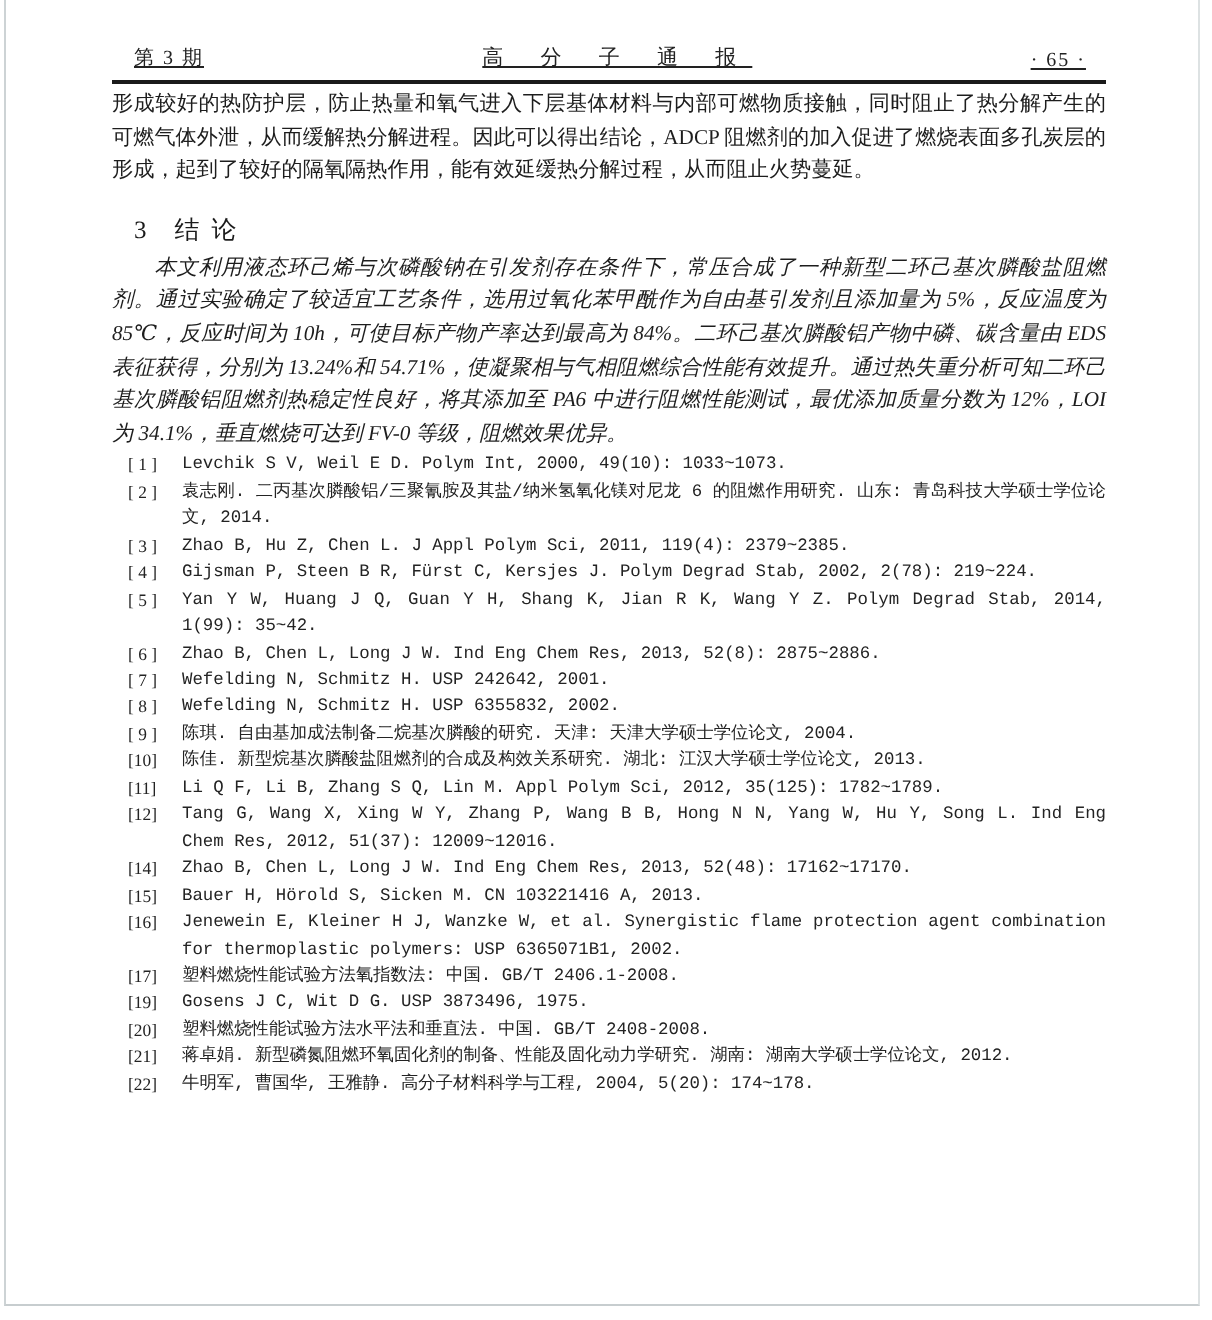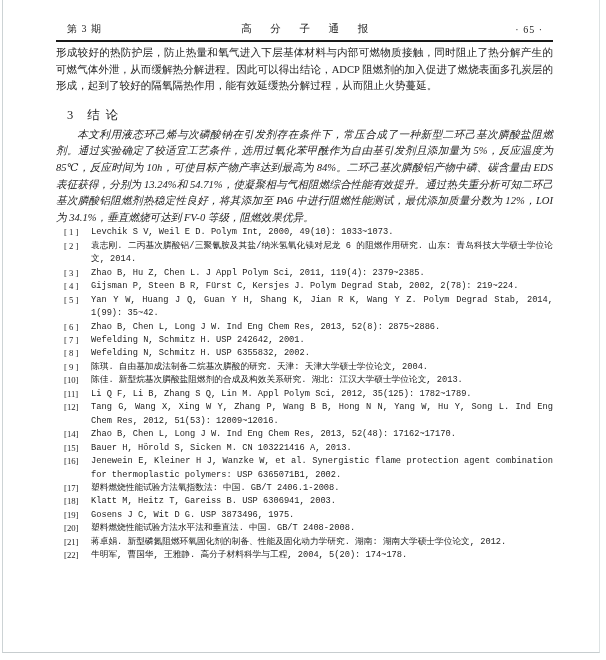--- a/index.html
+++ b/index.html
@@ -15,23 +15,23 @@
     background:#fff;
     border-left:1px solid #cdd3d5;
     border-right:1px solid #dde2e3;
     border-bottom:1px solid #c7cdcf;
   }
   .content{
     position:absolute;left:53px;top:0;width:497px;
   }
   
   .header{
-    display:flex;justify-content:space-between;align-items:center;
+    display:flex;justify-content:space-between;align-items:flex-end;
     margin-top:22px;padding:0 10px 0 11px;
-    font-size:10px;letter-spacing:1px;color:#222;
+    font-size:10px;letter-spacing:1px;color:#222;text-decoration:underline;
   }
   .header .journal{letter-spacing:8px;font-size:10.5px;}
   .rule{border-bottom:2px solid #1a1a1a;margin-top:4px;}
   
   .para{
     font-size:10.6px;line-height:16.6px;text-align:justify;
     margin:3px 0 0 0;color:#1d1d1d;
   }
   .para.indent{text-indent:2em;font-style:italic;}
   .section-heading{
@@ -126,21 +126,21 @@
           <span class="txt">陈佳. 新型烷基次膦酸盐阻燃剂的合成及构效关系研究. 湖北: 江汉大学硕士学位论文, 2013.</span>
         </div>
 
         <div class="ref">
           <span class="num">[11]</span>
           <span class="txt">Li Q F, Li B, Zhang S Q, Lin M. Appl Polym Sci, 2012, 35(125): 1782~1789.</span>
         </div>
 
         <div class="ref">
           <span class="num">[12]</span>
-          <span class="txt">Tang G, Wang X, Xing W Y, Zhang P, Wang B B, Hong N N, Yang W, Hu Y, Song L. Ind Eng Chem Res, 2012, 51(53): 12009~12016.</span>
+          <span class="txt">Tang G, Wang X, Xing W Y, Zhang P, Wang B B, Hong N N, Yang W, Hu Y, Song L. Ind Eng Chem Res, 2012, 51(37): 12009~12016.</span>
         </div>
 
 
         <div class="ref">
           <span class="num">[14]</span>
           <span class="txt">Zhao B, Chen L, Long J W. Ind Eng Chem Res, 2013, 52(48): 17162~17170.</span>
         </div>
 
         <div class="ref">
           <span class="num">[15]</span>
@@ -150,24 +150,20 @@
         <div class="ref">
           <span class="num">[16]</span>
           <span class="txt">Jenewein E, Kleiner H J, Wanzke W, et al. Synergistic flame protection agent combination for thermoplastic polymers: USP 6365071B1, 2002.</span>
         </div>
 
         <div class="ref">
           <span class="num">[17]</span>
           <span class="txt">塑料燃烧性能试验方法氧指数法: 中国. GB/T 2406.1-2008.</span>
         </div>
 
-        <div class="ref">
-          <span class="num">[18]</span>
-          <span class="txt">Klatt M, Heitz T, Gareiss B. USP 6306941, 2003.</span>
-        </div>
 
         <div class="ref">
           <span class="num">[19]</span>
           <span class="txt">Gosens J C, Wit D G. USP 3873496, 1975.</span>
         </div>
 
         <div class="ref">
           <span class="num">[20]</span>
           <span class="txt">塑料燃烧性能试验方法水平法和垂直法. 中国. GB/T 2408-2008.</span>
         </div>

